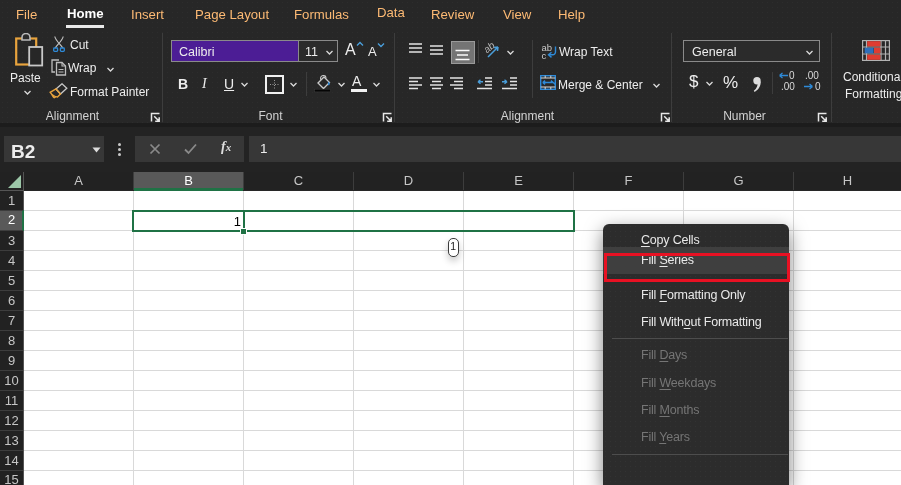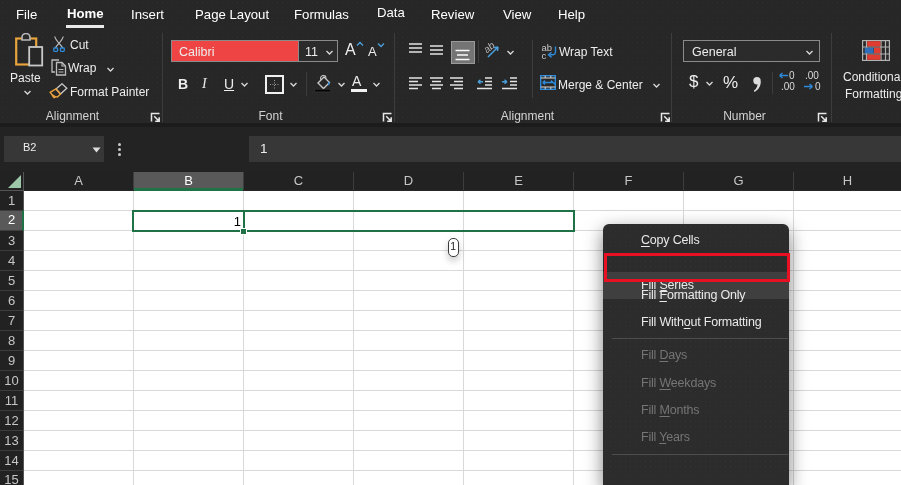--- a/index.html
+++ b/index.html
@@ -1,21 +1,21 @@
 <!DOCTYPE html>
 <html><head>
 <meta charset="utf-8">
 <style>
   * { margin:0; padding:0; box-sizing:border-box; }
   html,body { width:901px; height:485px; overflow:hidden; background:#272727; }
   body { font-family:"Liberation Sans", sans-serif; }
   #stage { position:absolute; top:0; left:0; width:901px; height:485px; background:#272727; }
   .abs { position:absolute; }
   .t { position:absolute; color:#ededed; font-size:12px; white-space:nowrap; }
-  .tab { position:absolute; color:#ffffff; font-size:13.2px; white-space:nowrap; }
+  .tab { position:absolute; color:#fdba74; font-size:13.2px; white-space:nowrap; }
   .chev { position:absolute; width:8px; height:8px; }
   .chev svg { display:block; }
   .lbl { position:absolute; color:#d2d2d2; font-size:12px; text-align:center; }
   .gsep { position:absolute; width:1px; background:#3d3d3d; top:33px; height:89px; }
   .isep { position:absolute; width:1px; background:#3d3d3d; }
   .launch { position:absolute; width:11px; height:11px; }
   .vline { position:absolute; width:1px; background:#d9d9d9; }
   .hline { position:absolute; height:1px; background:#d9d9d9; }
   .colhead { position:absolute; top:172px; height:18px; color:#c6c6c6; font-size:13px; text-align:center; line-height:18px; }
   .rowhead { position:absolute; left:0; width:23px; color:#c6c6c6; font-size:13px; text-align:center; }
@@ -83,21 +83,21 @@
     <path d="M7 6 L11.5 11 L8.5 14 C5.5 13.5 3 11.8 1.2 9.3 Z" fill="none" stroke="#e8a33d" stroke-width="1.4"></path>
     <path d="M2.2 11 L7.2 14.6 L5.2 15.6 C3.6 14.6 2.5 12.8 2.2 11 Z" fill="#e8a33d"></path>
   </svg>
   <div class="t" style="left:70px; top:85px;">Format Painter</div>
 
   <div class="lbl" style="left:30px; top:109px; width:85px;">Alignment</div>
   <svg class="launch" style="left:149.5px; top:111.5px;" viewBox="0 0 11 11">
       <path d="M9.5 1.5 H1.5 V9.5 M4.2 4.2 L9.2 9.2 M9.2 5.2 V9.2 H5.2" stroke="#e8e8e8" stroke-width="1.5" fill="none"></path>
     </svg>
 
-  <div class="abs" style="left:171px; top:40px; width:140px; height:22px; background:#ef4444; border:1px solid #8a8a8a;">
+  <div class="abs" style="left:171px; top:40px; width:140px; height:22px; background:#4c1d95; border:1px solid #8a8a8a;">
     <div class="t" style="left:7px; top:4px; font-size:12.5px;">Calibri</div>
     <svg class="abs" style="right:4px; top:7px;" width="9" height="9" viewBox="0 0 9 9">
         <path d="M1.5 3 L4.5 6 L7.5 3" stroke="#d9d9d9" stroke-width="1.3" fill="none"></path>
       </svg>
   </div>
   <div class="abs" style="left:298px; top:40px; width:40px; height:22px; background:#2b2b2b; border:1px solid #8a8a8a;">
     <div class="t" style="left:6px; top:4px; font-size:12.5px;">11</div>
     <svg class="abs" style="right:3px; top:7px;" width="9" height="9" viewBox="0 0 9 9">
         <path d="M1.5 3 L4.5 6 L7.5 3" stroke="#d9d9d9" stroke-width="1.3" fill="none"></path>
       </svg>
@@ -265,28 +265,37 @@
     <rect x="2.6" y="7.7" width="9" height="5.6" fill="#2f6fba"></rect>
     <rect x="12" y="7.7" width="6.4" height="5.6" fill="#e03c31"></rect>
     <rect x="5.2" y="14.7" width="13.2" height="5.1" fill="#e03c31"></rect>
   </svg>
   <div class="t" style="left:843px; top:70px;">Conditional</div>
   <div class="t" style="left:845px; top:87px;">Formatting</div>
 
   <div class="abs" style="left:0; top:123px; width:901px; height:4px; background:#1c1c1c;"></div>
   <div class="abs" style="left:0; top:127px; width:901px; height:45px; background:#232323;"></div>
   <div class="abs" style="left:4px; top:136px; width:100px; height:26px; background:#373737;">
-    <div class="t" style="left:19px; top:5px; font-size:11px;">B2</div>
+    <div class="t" style="left:7px; top:5px; font-size:19px;font-weight:bold;">B2</div>
     <svg class="abs" style="left:88px; top:11px;" width="9" height="6" viewBox="0 0 9 6">
         <path d="M0.5 0.5 L4.5 5.5 L8.5 0.5 Z" fill="#dcdcdc"></path>
       </svg>
   </div>
   <div class="abs" style="left:118px; top:143px; width:3px; height:3px; background:#c8c8c8; border-radius:50%;"></div>
   <div class="abs" style="left:118px; top:148px; width:3px; height:3px; background:#c8c8c8; border-radius:50%;"></div>
   <div class="abs" style="left:118px; top:153px; width:3px; height:3px; background:#c8c8c8; border-radius:50%;"></div>
+  <div class="abs" style="left:135px; top:136px; width:109px; height:26px; background:#373737;">
+    <svg class="abs" style="left:14px; top:7px;" width="12" height="12" viewBox="0 0 12 12">
+        <path d="M1.5 1.5 L10.5 10.5 M10.5 1.5 L1.5 10.5" stroke="#8a8a8a" stroke-width="1.7"></path>
+      </svg>
+    <svg class="abs" style="left:49px; top:7px;" width="13" height="12" viewBox="0 0 13 12">
+        <path d="M1 6.5 L4.5 10 L12 1.5" stroke="#8a8a8a" stroke-width="1.8" fill="none"></path>
+      </svg>
+    <div class="t" style="left:86px; top:3px; font-size:14px; font-style:italic; font-family:'Liberation Serif',serif; color:#dedede; font-weight:bold;">f<span style="font-size:11px;">x</span></div>
+  </div>
   <div class="abs" style="left:249px; top:136px; width:652px; height:26px; background:#373737;">
     <div class="t" style="left:11px; top:5px; font-size:13.5px;">1</div>
   </div>
 
   <div class="abs" style="left:0; top:172px; width:901px; height:18px; background:#222222;"></div>
 
   <div class="abs" style="left:0; top:190px; width:23px; height:295px; background:#222222;"></div>
 
   <div class="abs" style="left:24px; top:191px; width:877px; height:294px; background:#ffffff;"></div>
 
@@ -374,21 +383,21 @@
   <div class="abs" style="left:132px; top:209.8px; width:443px; height:22.7px; border:2.5px solid #1f7245; background:transparent;"></div>
   <div class="abs" style="left:242.5px; top:212px; width:2px; height:15.5px; background:#1f7245;"></div>
   <div class="abs" style="left:233px; top:215px; width:8px; height:13px; color:#000; font-size:13px; line-height:13px; text-align:right;">1</div>
   <div class="abs" style="left:240px; top:228px; width:7px; height:7px; background:#fff;"></div>
   <div class="abs" style="left:241px; top:229px; width:5px; height:5px; background:#1f7245;"></div>
 
   <div class="abs" style="left:447.5px; top:238px; width:11.5px; height:19px; background:#fff; border:1.6px solid #3c3c3c; border-radius:5px; box-shadow:0 4px 7px rgba(0,0,0,0.22); color:#1a1a1a; font-size:10.5px; text-align:center; line-height:15px;">1</div>
 
   <div class="abs" style="left:603px; top:224px; width:186px; height:262px; background:#2c2c2c; background-image:radial-gradient(circle, #333333 0.9px, transparent 0.9px); background-size:5px 5px; border-radius:6px 6px 0 0; box-shadow:0 6px 18px rgba(0,0,0,0.5); overflow:hidden;">
     <div class="mi" style="top:3px;"><u>C</u>opy Cells</div>
-    <div class="mi" style="top:48px; background:#3f3f3f;">Fill <u>S</u>eries</div>
+    <div class="mi" style="top:23px; background:#3f3f3f;">Fill <u>S</u>eries</div>
     <div class="mi" style="top:57.8px;">Fill <u>F</u>ormatting Only</div>
     <div class="mi" style="top:85.2px;">Fill With<u>o</u>ut Formatting</div>
     <div class="msep" style="top:114px;"></div>
     <div class="mi dis" style="top:118.1px;">Fill <u>D</u>ays</div>
     <div class="mi dis" style="top:172.9px;">Fill <u>M</u>onths</div>
     <div class="mi dis" style="top:145.5px;">Fill <u>W</u>eekdays</div>
     <div class="mi dis" style="top:200.3px;">Fill <u>Y</u>ears</div>
     <div class="msep" style="top:230px;"></div>
   </div>
 

